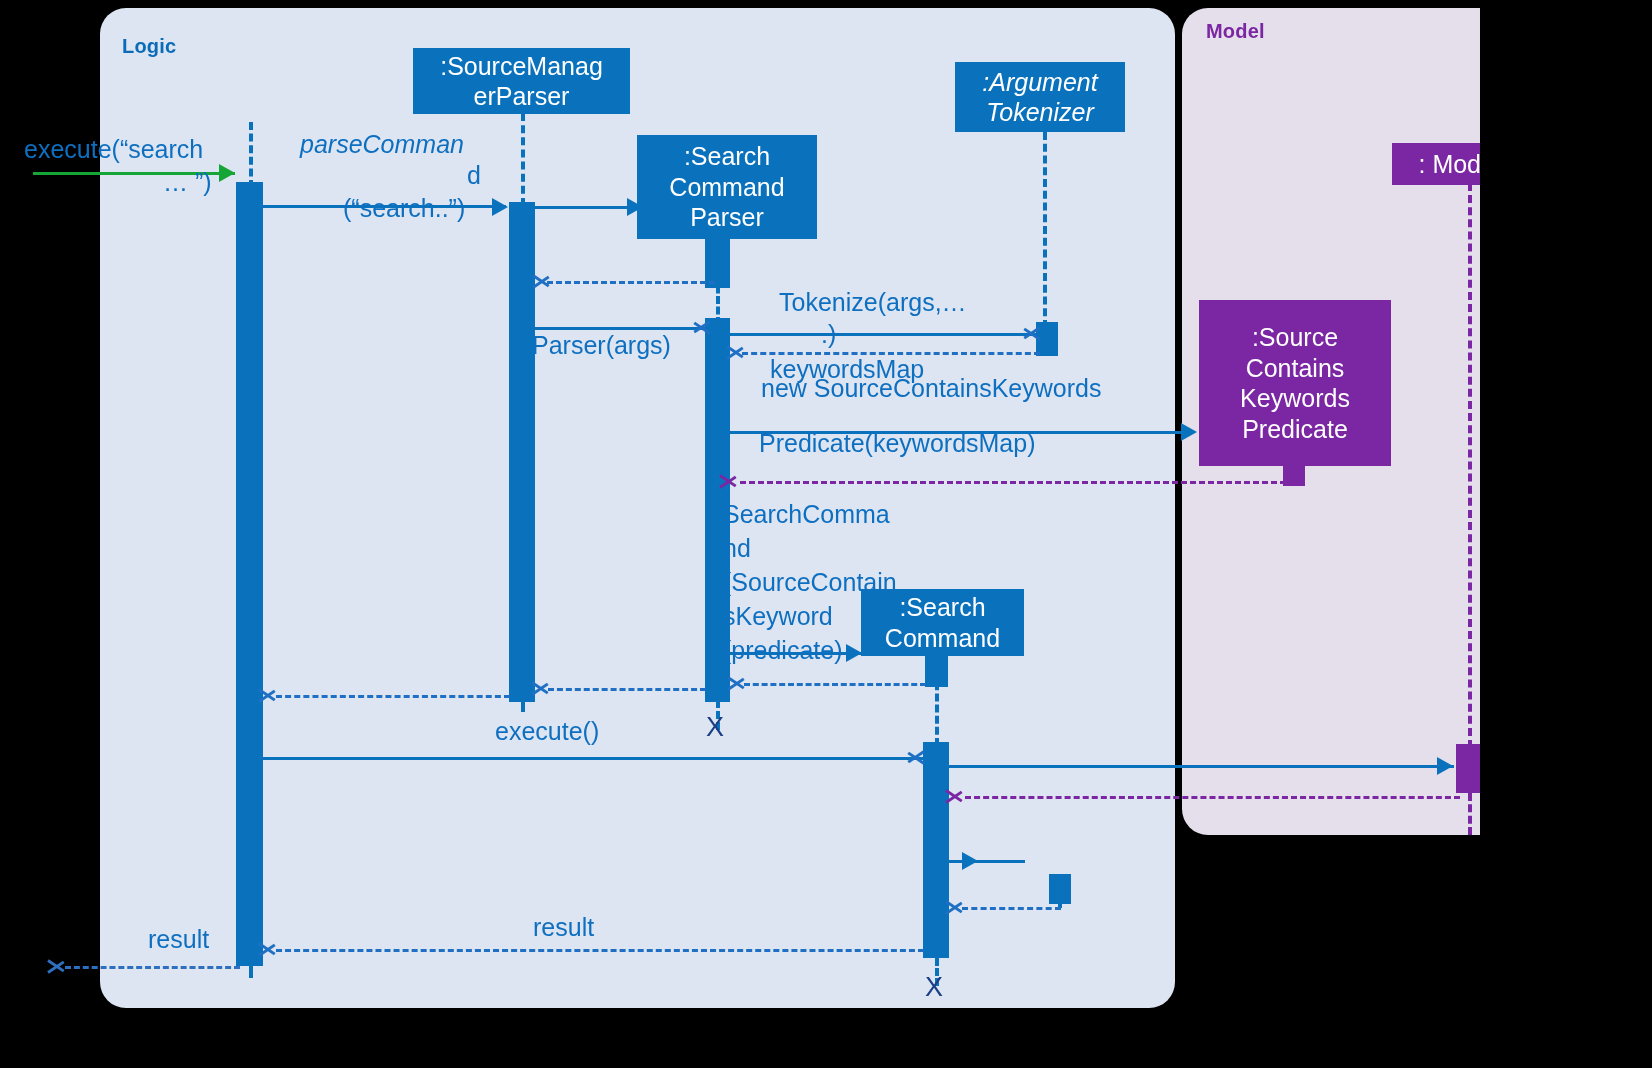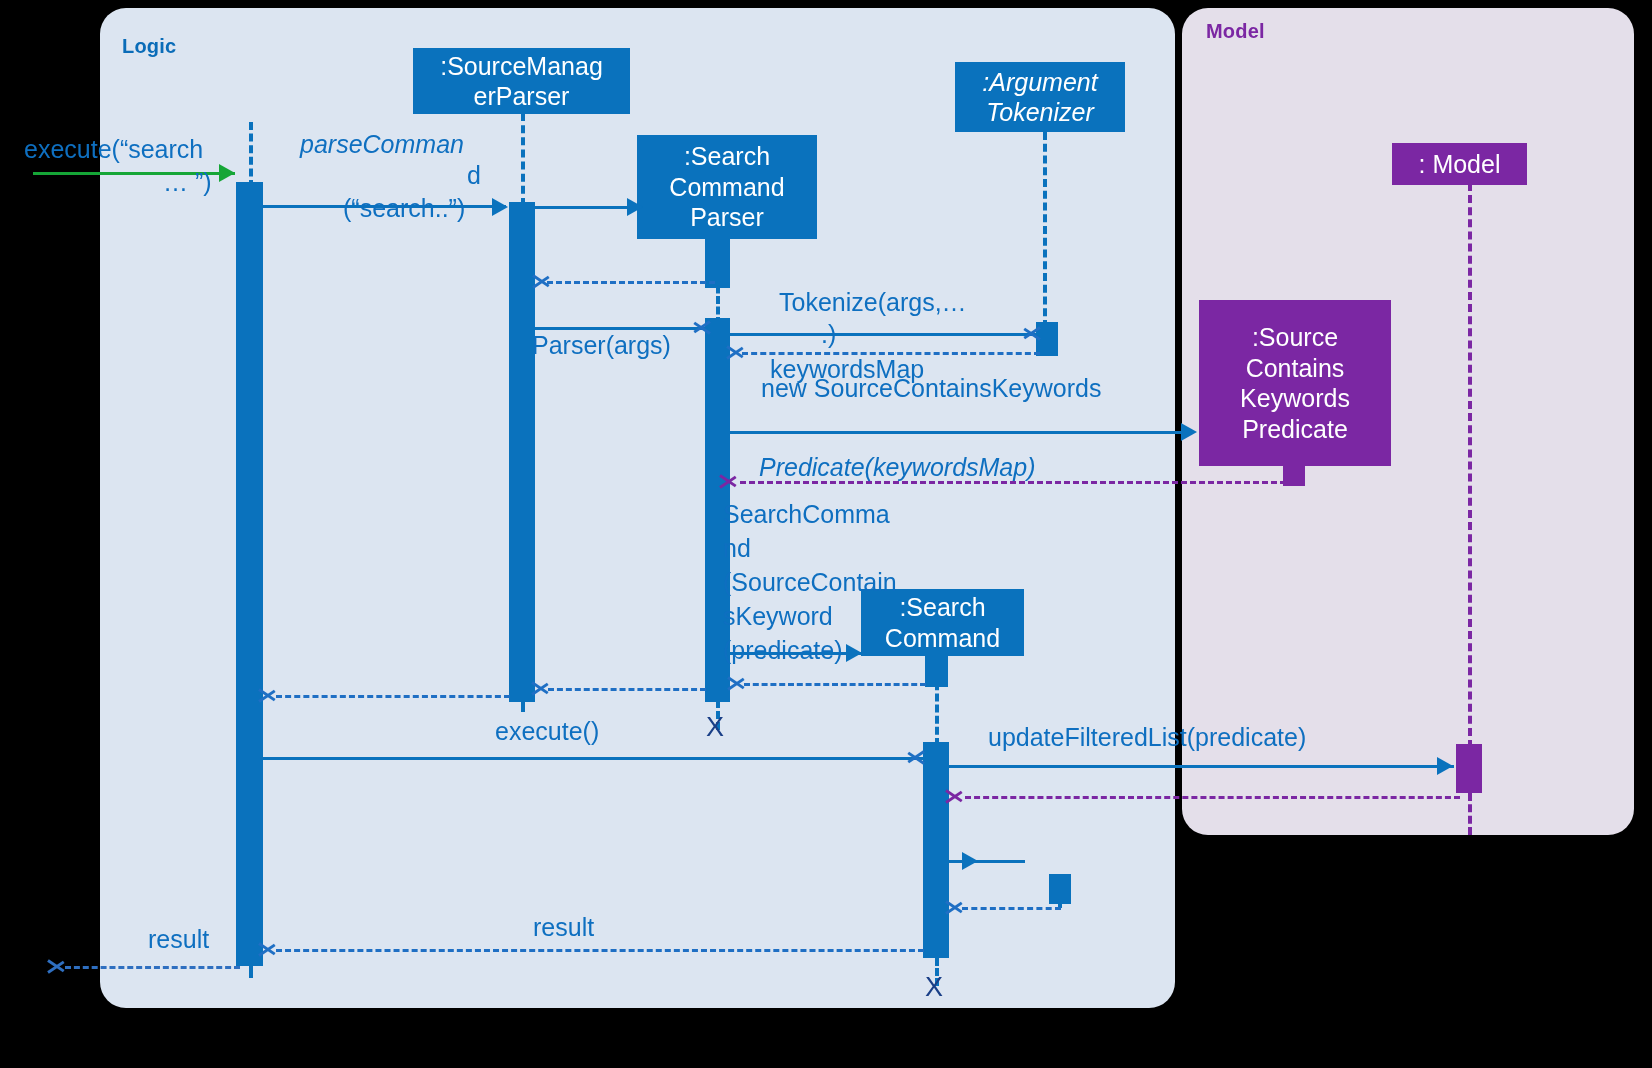--- a/index.html
+++ b/index.html
@@ -2,21 +2,21 @@
 <html><head>
 <meta charset="utf-8">
 <style>
   html, body {
     margin: 0;
     padding: 0;
     background: #000000;
   }
   #stage {
     position: relative;
-    width: 1652px;
+    width: 1480px;
     height: 1068px;
     background: #000000;
     overflow: hidden;
     font-family: "Liberation Sans", sans-serif;
   }
 
   
   .panel {
     position: absolute;
     border-radius: 26px;
@@ -236,21 +236,21 @@
   <div class="lbl" style="left:779px; top:288px;">Tokenize(args,…</div>
   <div class="lbl" style="left:821px; top:320px;">.)</div>
 
   <div class="msg dash" style="left:742px; top:352px; width:298px;"></div>
   <div class="ah-open left" style="left:727px; top:342px;"></div>
   <div class="lbl" style="left:770px; top:355px;">keywordsMap</div>
 
   <div class="msg" style="left:730px; top:431px; width:460px;"></div>
   <div class="ah ah-right" style="left:1181px; top:423px;"></div>
   <div class="lbl" style="left:761px; top:374px;">new SourceContainsKeywords</div>
-  <div class="lbl" style="left:759px; top:453px;font-style:italic;">Predicate(keywordsMap)</div>
+  <div class="lbl" style="left:759px; top:429px;">Predicate(keywordsMap)</div>
 
   <div class="msg dash purple" style="left:740px; top:481px; width:555px;"></div>
   <div class="ah-open left purple" style="left:720px; top:471px;"></div>
 
   <div class="msg" style="left:730px; top:652px; width:138px;"></div>
   <div class="ah ah-right" style="left:846px; top:644px;"></div>
   <div class="lbl" style="left:723px; top:500px;">SearchComma</div>
   <div class="lbl" style="left:723px; top:534px;">nd</div>
   <div class="lbl" style="left:723px; top:568px;">(SourceContain</div>
   <div class="lbl" style="left:723px; top:602px;">sKeyword</div>
@@ -264,21 +264,20 @@
 
   <div class="msg dash" style="left:276px; top:695px; width:234px;"></div>
   <div class="ah-open left" style="left:259px; top:685px;"></div>
 
   <div class="msg" style="left:263px; top:757px; width:660px;"></div>
   <div class="ah-open right" style="left:906px; top:747px;"></div>
   <div class="lbl" style="left:495px; top:717px;">execute()</div>
 
   <div class="msg" style="left:949px; top:765px; width:505px;"></div>
   <div class="ah ah-right" style="left:1437px; top:757px;"></div>
-  <div class="lbl" style="left:988px; top:723px;">updateFilteredList(predicate)</div>
 
   <div class="msg dash purple" style="left:965px; top:796px; width:495px;"></div>
   <div class="ah-open left purple" style="left:946px; top:786px;"></div>
 
   <div class="msg" style="left:949px; top:860px; width:76px;"></div>
   <div class="ah ah-right" style="left:962px; top:852px;"></div>
 
   <div class="msg dash" style="left:962px; top:907px; width:99px;"></div>
   <div class="ah-open left" style="left:946px; top:897px;"></div>
 

